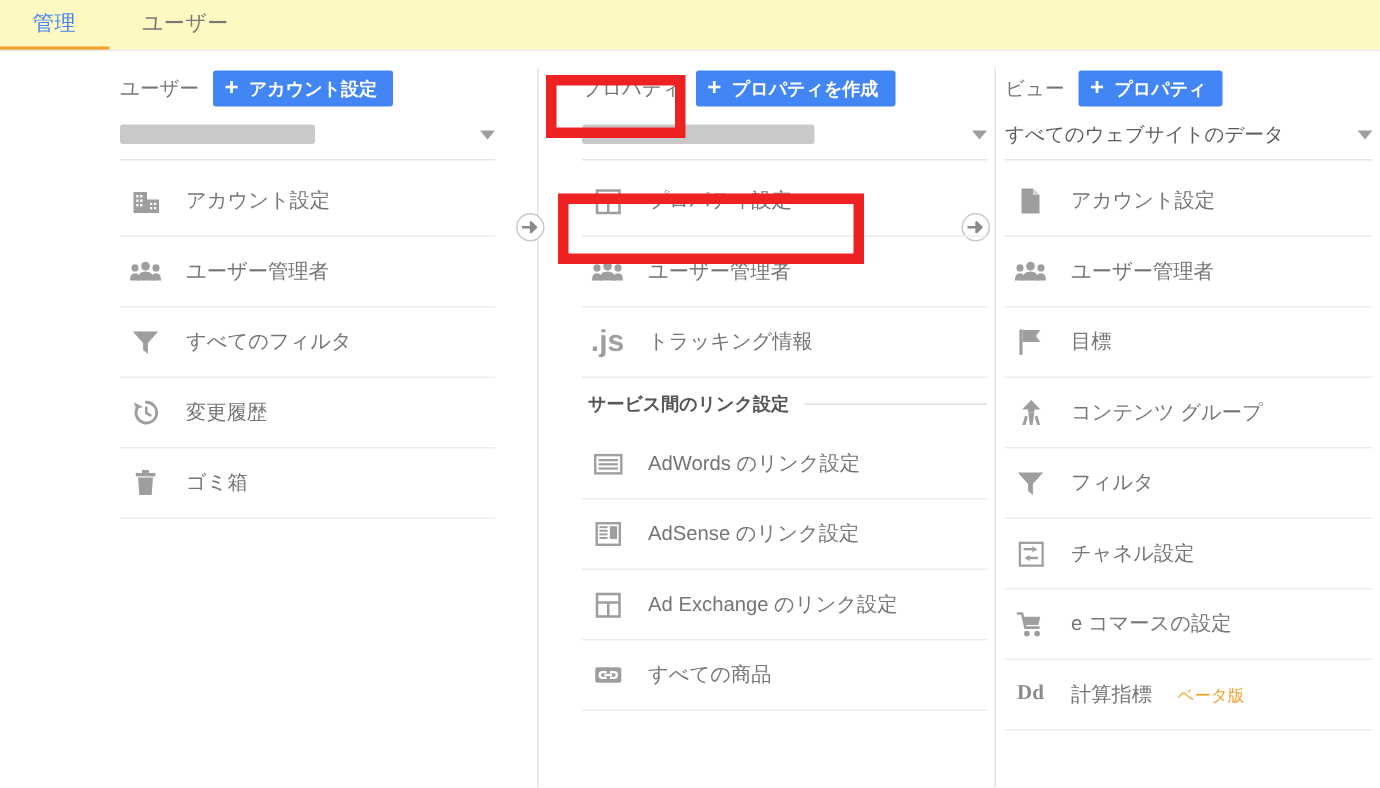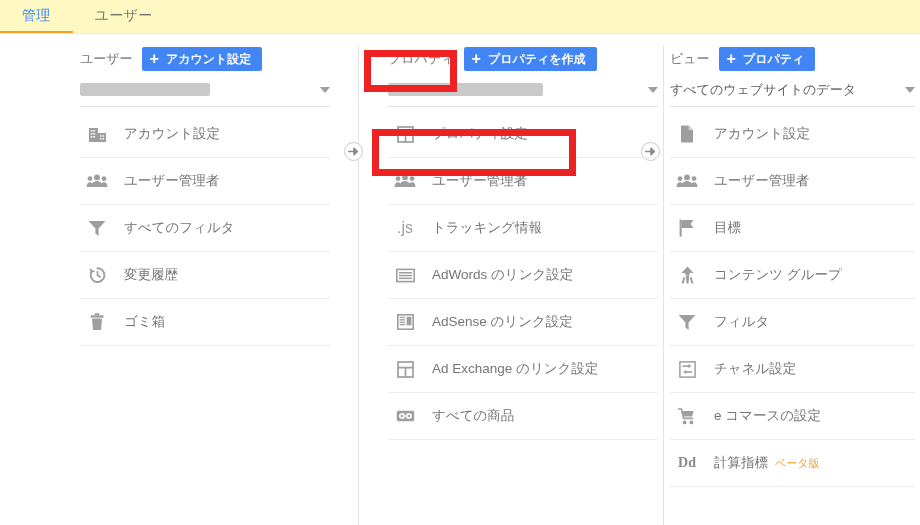--- a/index.html
+++ b/index.html
@@ -91,23 +91,23 @@
   .menu { margin-top:4px; }
   .row {
     display:flex; align-items:center; height:47px;
     border-bottom:1px solid #ededed; padding-left:4px; cursor:pointer;
   }
   .row .ico {
     width:26px; height:24px; margin-right:14px; flex:0 0 26px;
     display:flex; align-items:center; justify-content:center; color:#9e9e9e;
   }
   .row .txt { font-size:13.5px; color:#757575; white-space:nowrap; }
-  .row .beta { font-size:11px; color:#f3a029; margin-left:7px; }
+  .row .beta { font-size:11px; color:#f3a029; margin-left:17px; }
   .row .jsico {
-    font-size:16px; color:#9e9e9e; font-family:"Liberation Sans", sans-serif;
+    font-size:20px; color:#9e9e9e; font-family:"Liberation Sans", sans-serif;font-weight:bold;
   }
   .row .ddico {
     font-size:14px; color:#8a8a8a; font-weight:bold;
     font-family:"Liberation Serif", serif;
   }
 
   .sectionhead {
     display:flex; align-items:center; height:34px; padding-left:4px;
   }
   .sectionhead .shtxt {
@@ -284,20 +284,24 @@
         <span class="txt">ユーザー管理者</span>
       </div>
 
       <div class="row">
         <span class="ico">
           <span class="jsico">.js</span>
         </span>
         <span class="txt">トラッキング情報</span>
       </div>
 
+      <div class="sectionhead">
+        <span class="shtxt">サービス間のリンク設定</span>
+        <span class="shline"></span>
+      </div>
 
       <div class="row">
         <span class="ico">
           <svg width="19" height="15" viewBox="0 0 19 15">
             <rect x="0.8" y="1.4" width="17.4" height="12.2" fill="none" stroke="#9e9e9e" stroke-width="1.6"></rect>
             <g fill="#9e9e9e">
               <rect x="3" y="4" width="13" height="1.5"></rect>
               <rect x="3" y="6.8" width="13" height="1.5"></rect>
               <rect x="3" y="9.6" width="13" height="1.5"></rect>
             </g>

